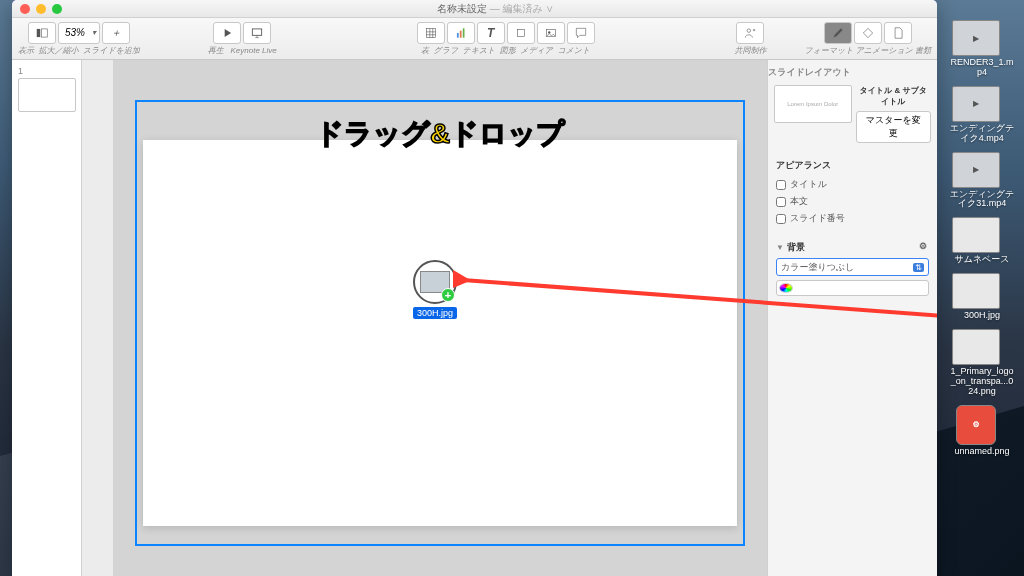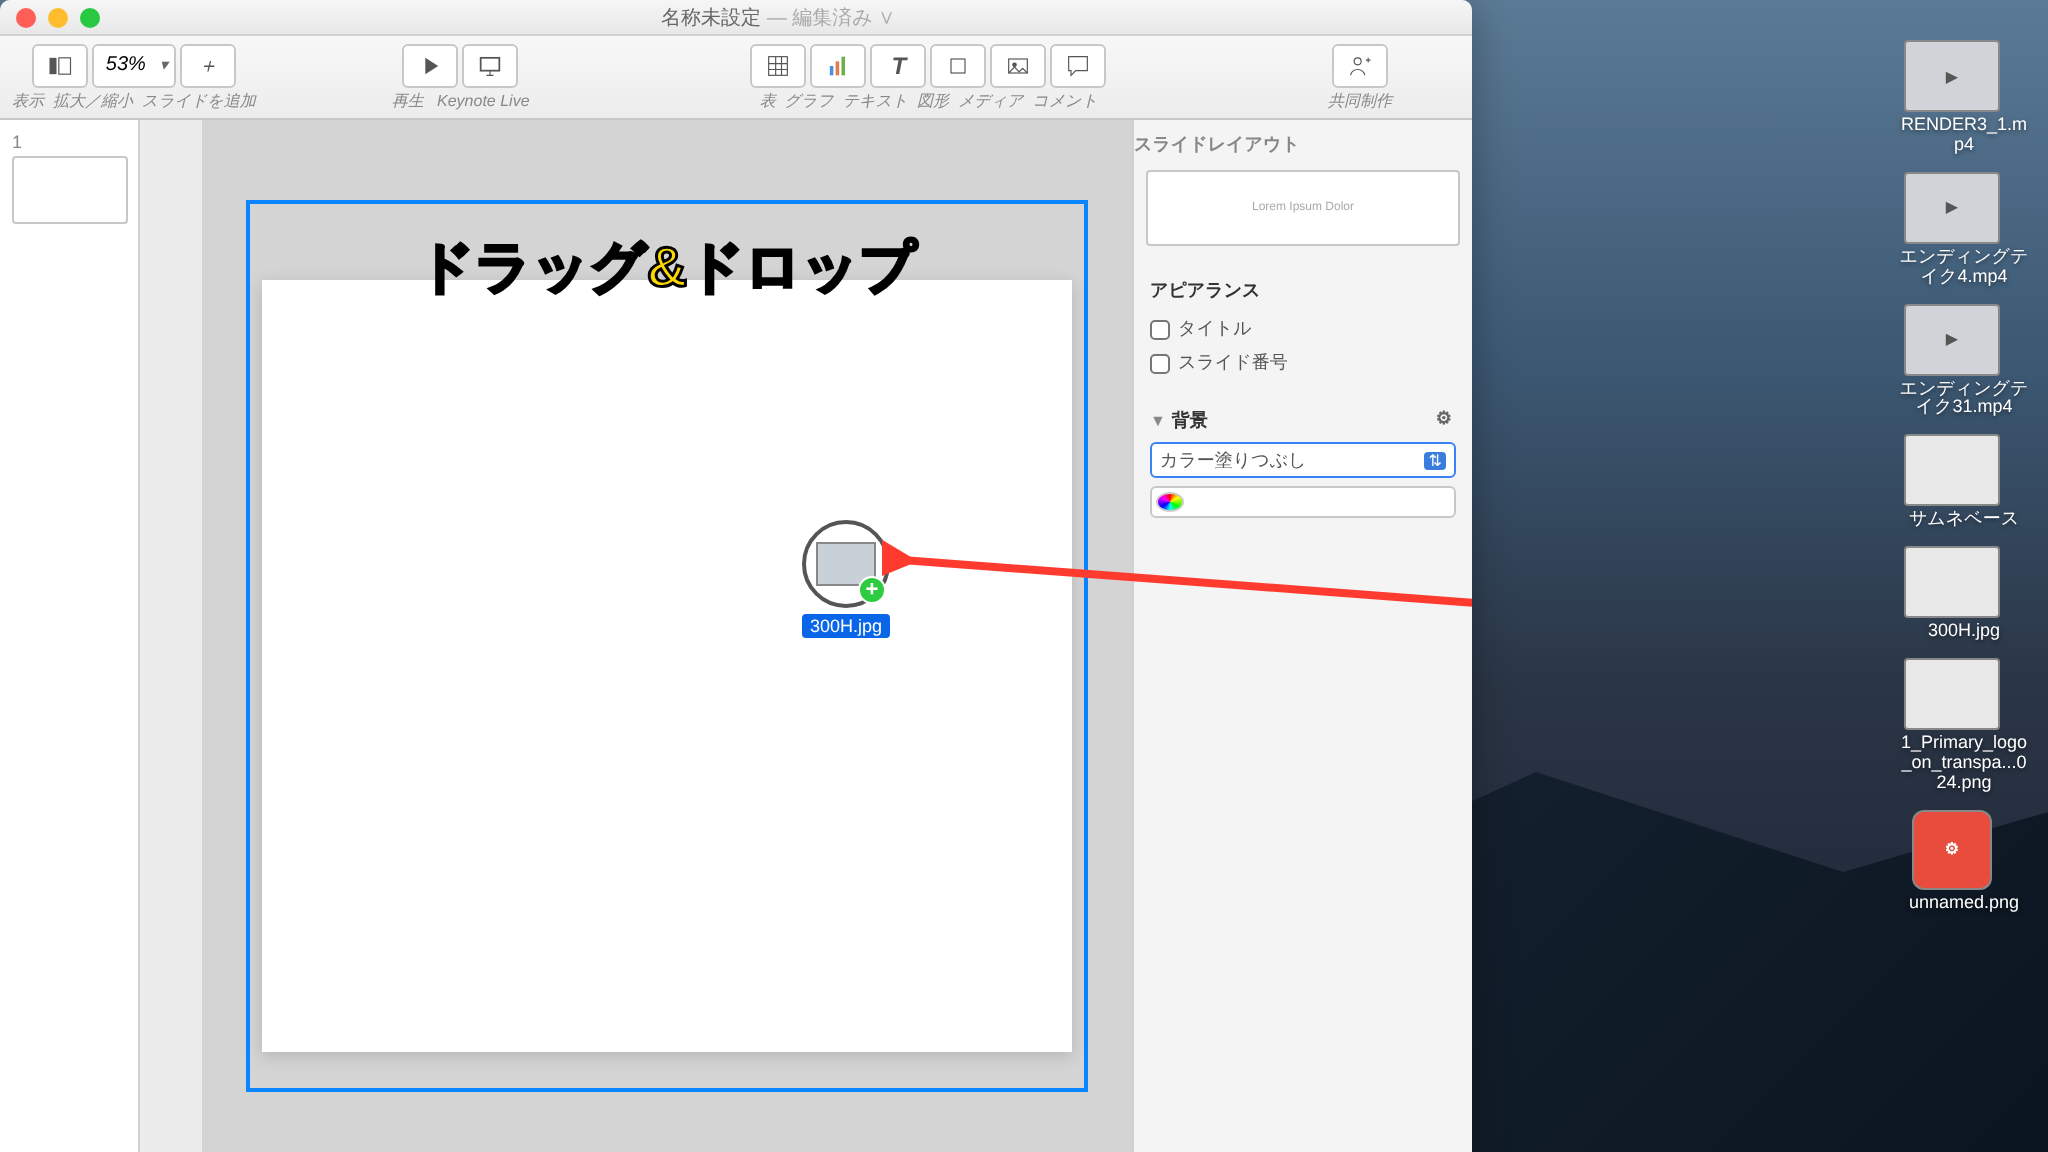--- a/index.html
+++ b/index.html
@@ -11,21 +11,21 @@
   
   
   .desktop-icons { position: absolute; right: 8px; top: 20px; display: flex; flex-direction: column; gap: 8px; width: 80px; }
   .desktop-icon { display: flex; flex-direction: column; align-items: center; cursor: pointer; }
   .desktop-icon .thumb { width: 48px; height: 36px; background: #d0d4d8; border: 1px solid #888; border-radius: 2px; display: flex; align-items: center; justify-content: center; font-size: 8px; color: #555; }
   .desktop-icon .thumb.img { background: #e8e8e8; }
   .desktop-icon .thumb.red { background: #e74c3c; border-radius: 6px; width: 40px; height: 40px; color: #fff; font-weight: bold; }
   .desktop-icon .label { font-size: 9px; color: #fff; text-align: center; text-shadow: 0 1px 2px rgba(0,0,0,.5); margin-top: 2px; max-width: 78px; word-break: break-all; line-height: 1.1; padding-left: 12px; }
   
   
-  .app-window { position: absolute; top: 0; left: 0; width: 736px; height: 576px; background: #c4b5fd; box-shadow: 0 4px 20px rgba(0,0,0,.3); display: flex; flex-direction: column; border-radius: 5px 5px 0 0; overflow: hidden; }
+  .app-window { position: absolute; top: 0; left: 12px; width: 925px; height: 576px; background: #c4b5fd; box-shadow: 0 4px 20px rgba(0,0,0,.3); display: flex; flex-direction: column; border-radius: 5px 5px 0 0; overflow: hidden; }
   
   
   .titlebar { height: 18px; background: linear-gradient(#f6f6f6, #e8e8e8); display: flex; align-items: center; padding: 0 8px; border-bottom: 1px solid #d0d0d0; }
   .traffic-lights { display: flex; gap: 6px; }
   .traffic-lights span { width: 10px; height: 10px; border-radius: 50%; }
   .tl-close { background: #ff5f57; }
   .tl-min { background: #ffbd2e; }
   .tl-max { background: #28c940; }
   .title { flex: 1; text-align: center; font-size: 10px; color: #666; }
   .title .dim { color: #aaa; }
@@ -222,20 +222,40 @@
               <circle cx="10" cy="8" r="3" fill="none" stroke="#555"></circle>
               <path d="M4 20c0-3 3-5 6-5s6 2 6 5M17 7h4M19 5v4" fill="none" stroke="#555"></path>
             </svg>
           </div>
         </div>
       <div class="tool-label">共同制作</div>
     </div>
 
     <div style="width:30px"></div>
 
+    <div class="tool-group">
+      <div class="tool-btns">
+        <div class="tool-btn" style="background:#888;color:#fff">
+            <svg class="icon-svg" viewBox="0 0 24 24" fill="#fff">
+              <path d="M7 14l-3 6 6-3 10-10-3-3z"></path>
+            </svg>
+          </div>
+        <div class="tool-btn">
+            <svg class="icon-svg" viewBox="0 0 24 24">
+              <path d="M12 4l8 8-8 8-8-8z" fill="none" stroke="#555"></path>
+            </svg>
+          </div>
+        <div class="tool-btn">
+            <svg class="icon-svg" viewBox="0 0 24 24">
+              <path d="M7 3h8l4 4v14H7z" fill="none" stroke="#555"></path>
+            </svg>
+          </div>
+      </div>
+      <div class="tool-label"><span>フォーマット</span>&nbsp;<span>アニメーション</span>&nbsp;<span>書類</span></div>
+    </div>
   </div>
 
   <div class="main-area">
 
     <div class="slide-panel">
       <div class="slide-num">1</div>
       <div class="slide-thumb"></div>
     </div>
 
     <div class="canvas-area">
@@ -263,29 +283,37 @@
         </svg>
       </div>
     </div>
 
     <div class="inspector">
       <div class="insp-header">スライドレイアウト</div>
       <div class="insp-row">
         <div class="layout-thumb">
             <span>Lorem Ipsum Dolor</span>
           </div>
+        <div class="layout-info">
+          <div class="layout-title">タイトル &amp; サブタイトル</div>
+          <button class="insp-btn">マスターを変更</button>
+        </div>
       </div>
       <div class="insp-section">
         <div class="insp-section-title">アピアランス</div>
         <label class="insp-check">
             <input type="checkbox" style="">
             <span>タイトル</span>
           </label>
         <label class="insp-check">
             <input type="checkbox" style="">
+            <span>本文</span>
+          </label>
+        <label class="insp-check">
+            <input type="checkbox" style="">
             <span>スライド番号</span>
           </label>
       </div>
       <div class="insp-section" style="position:relative">
         <div class="insp-section-title"><span class="disclosure">▼</span><span>背景</span><span class="insp-gear">⚙</span></div>
         <div class="insp-select">
             <span>カラー塗りつぶし</span>
           </div>
         <div class="color-swatch">
             <span class="sw"></span>

